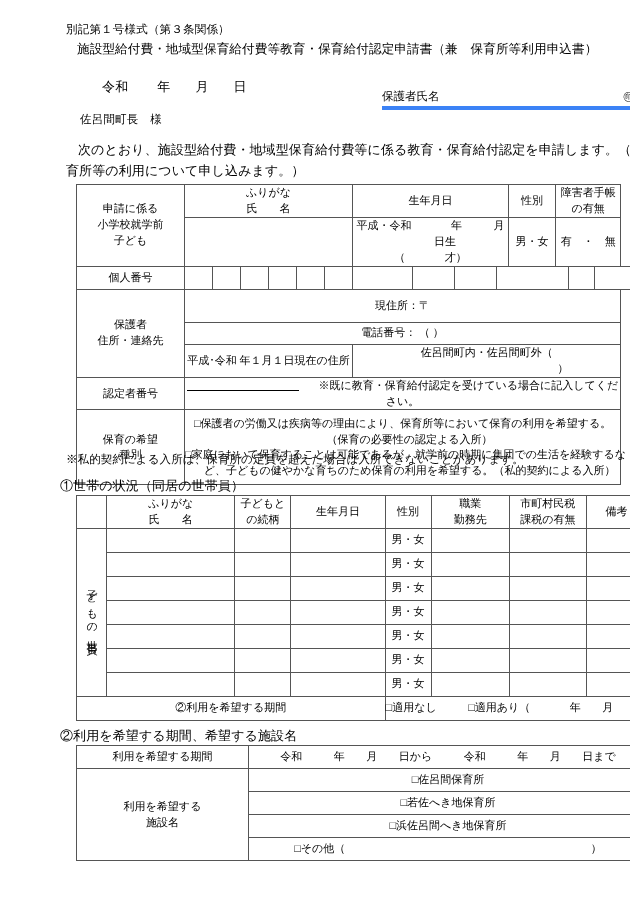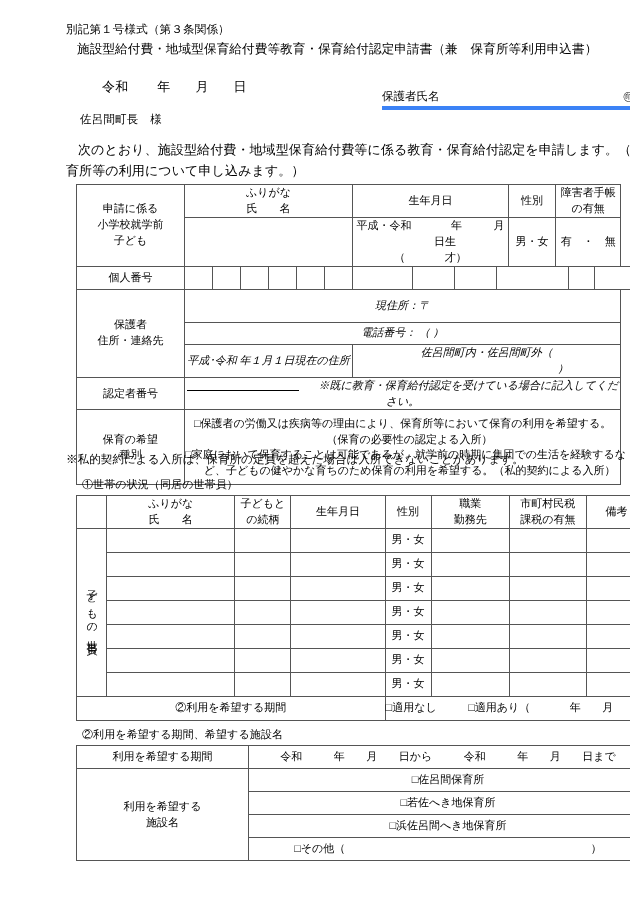--- a/index.html
+++ b/index.html
@@ -95,21 +95,21 @@
   }
   table.form td, table.form th {
     border: 1px solid #555;
     padding: 0;
     vertical-align: middle;
     text-align: center;
     font-weight: normal;
     line-height: 1.45;
   }
   td.tl { text-align: left; }
-  .pl6 { padding-left: 6px; font-style: italic; }
+  .pl6 { padding-left: 6px; }
 
   
   #table-child {
     left: 32px;
     top: 184px;
     width: 571px;
   }
   #table-child td { height: 22px; }
   .twoline { line-height: 1.42; }
 
@@ -135,22 +135,22 @@
   .note-private {
     position: absolute;
     left: 22px;
     top: 452px;
     font-size: 11.5px;
     letter-spacing: 0.1px;
   }
 
   .sect-head {
     position: absolute;
-    left: 38px;
-    font-size: 11px;
+    left: 16px;
+    font-size: 13px;
     letter-spacing: 0.1px;
   }
   #sect1-head { top: 477px; }
   #sect2-head { top: 727px; }
 
   
   #table-household {
     left: 32px;
     top: 495px;
     width: 571px;

